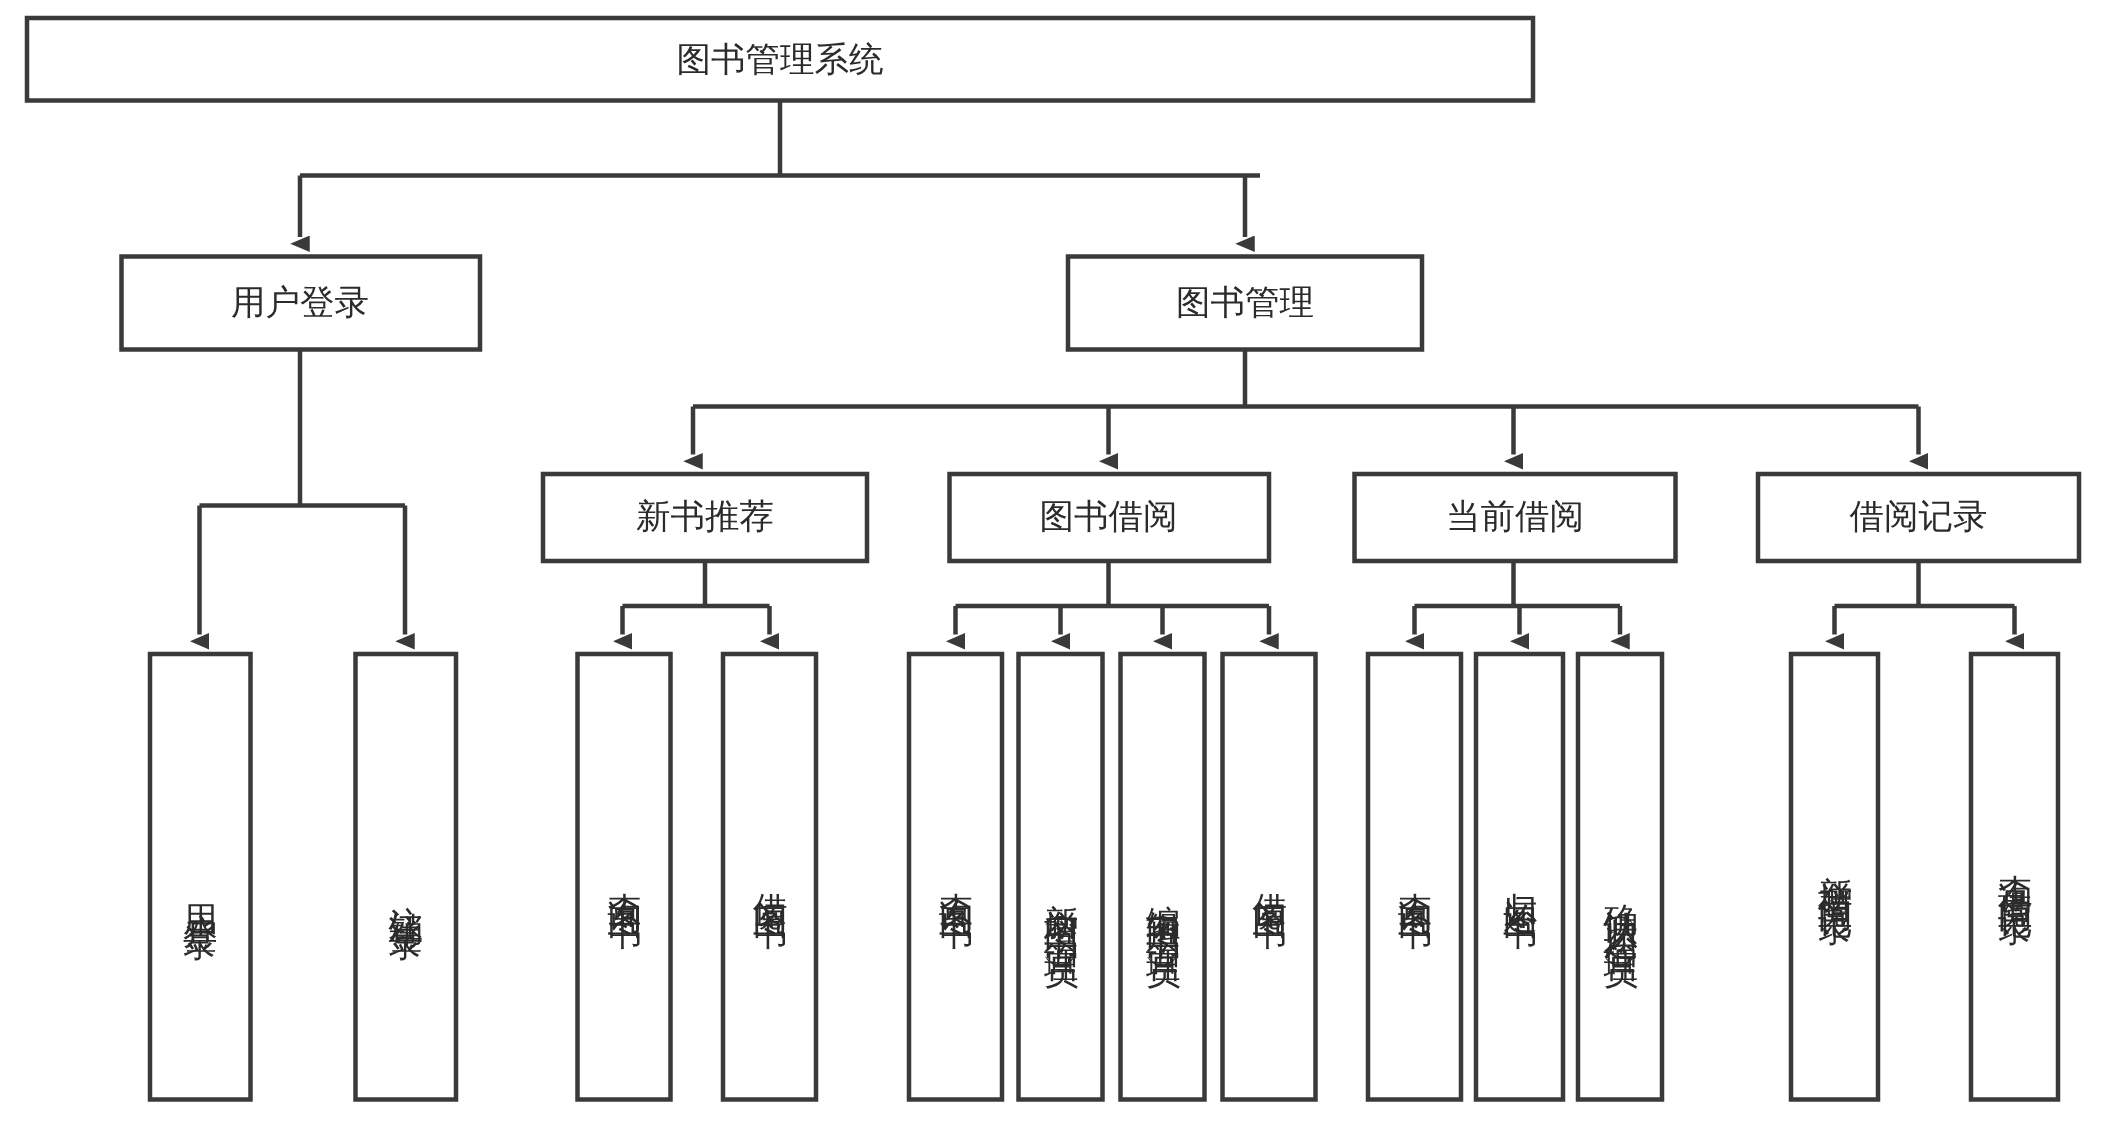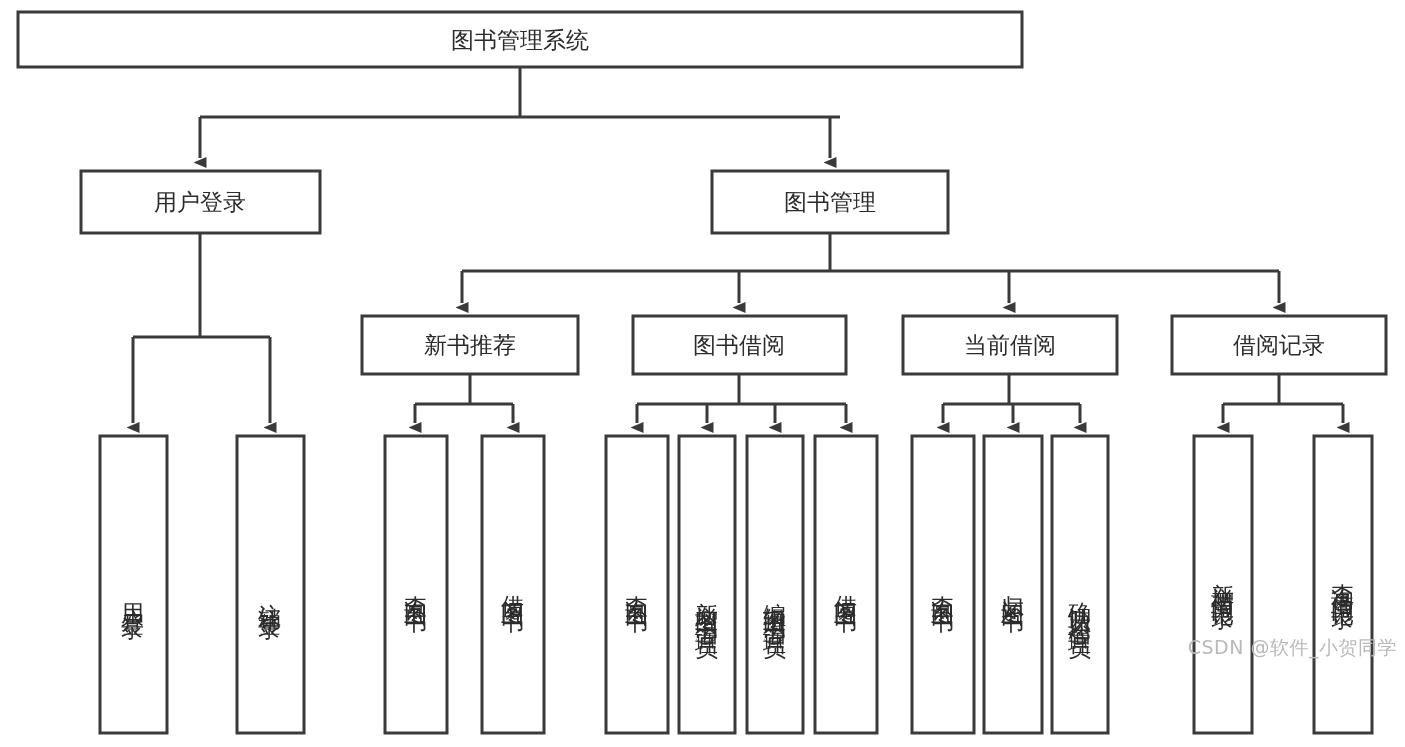--- a/index.html
+++ b/index.html
@@ -222,15 +222,14 @@
       <text class="node-label-v" x="1223" y="565">新增借阅记录</text>
     </g>
 
     <g>
       <rect class="node-box" x="1314" y="436" width="58" height="297"></rect>
       <text class="node-label-v" x="1343" y="565">查询借阅记录</text>
     </g>
 
   </svg>
 
-  <div class="watermark-text">CSDN @软件_小贺同学</div>
 
 </div>
 
 </body></html>

